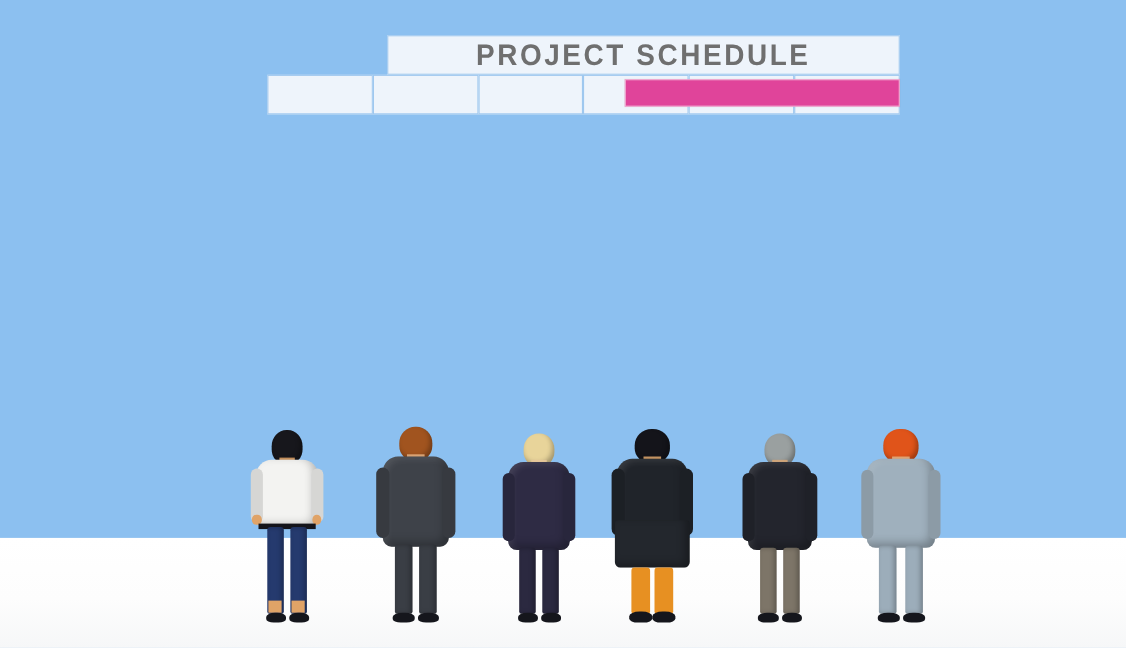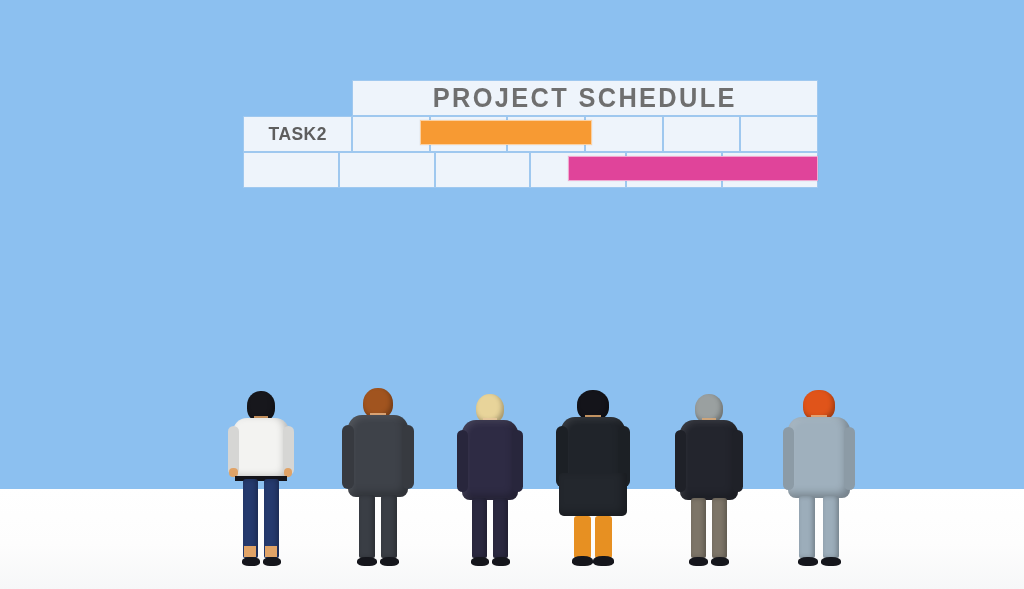--- a/index.html
+++ b/index.html
@@ -20,21 +20,21 @@
   #floor-shadow{
     position:absolute;left:0;right:0;top:489px;height:10px;
     background:linear-gradient(180deg,rgba(120,150,185,.20),rgba(120,150,185,0));
   }
 
   
   #board{
     position:absolute;left:243px;top:32px;width:575px;height:298px;
   }
   .brow{display:flex;height:36px;margin-bottom:0;}
-  .brow.title-row{height:36px;margin-top:48px;}
+  .brow.title-row{height:36px;}
   .bcell-label{
     width:109px;flex:0 0 109px;
     background:#eef4fb;border:1px solid #9fc8ef;
     box-sizing:border-box;
     display:flex;align-items:center;justify-content:center;
   }
   .bcell-label span{
     color:#5e5e5e;font-weight:bold;font-size:19px;
     letter-spacing:.5px;
     transform:scaleX(.92);
@@ -85,34 +85,20 @@
   <div id="board">
 
     <div class="brow title-row">
       <div class="title-spacer"></div>
       <div class="bcell-title">
         <span>PROJECT SCHEDULE</span>
       </div>
     </div>
 
     <div id="rows">
-        <div class="brow">
-          <div class="bcell-label">
-            <span>TASK2</span>
-          </div>
-          <div class="track">
-            <div class="gcell"></div>
-            <div class="gcell"></div>
-            <div class="gcell"></div>
-            <div class="gcell"></div>
-            <div class="gcell"></div>
-            <div class="gcell"></div>
-            <div class="bar" style="left: 14.5%; width: 37%; background: rgb(247, 154, 51);"></div>
-          </div>
-        </div>
         <div class="brow">
           <div class="track">
             <div class="gcell"></div>
             <div class="gcell"></div>
             <div class="gcell"></div>
             <div class="gcell"></div>
             <div class="gcell"></div>
             <div class="gcell"></div>
             <div class="bar" style="left: 56.5%; width: 43.5%; background: rgb(224, 68, 154);"></div>
           </div>

